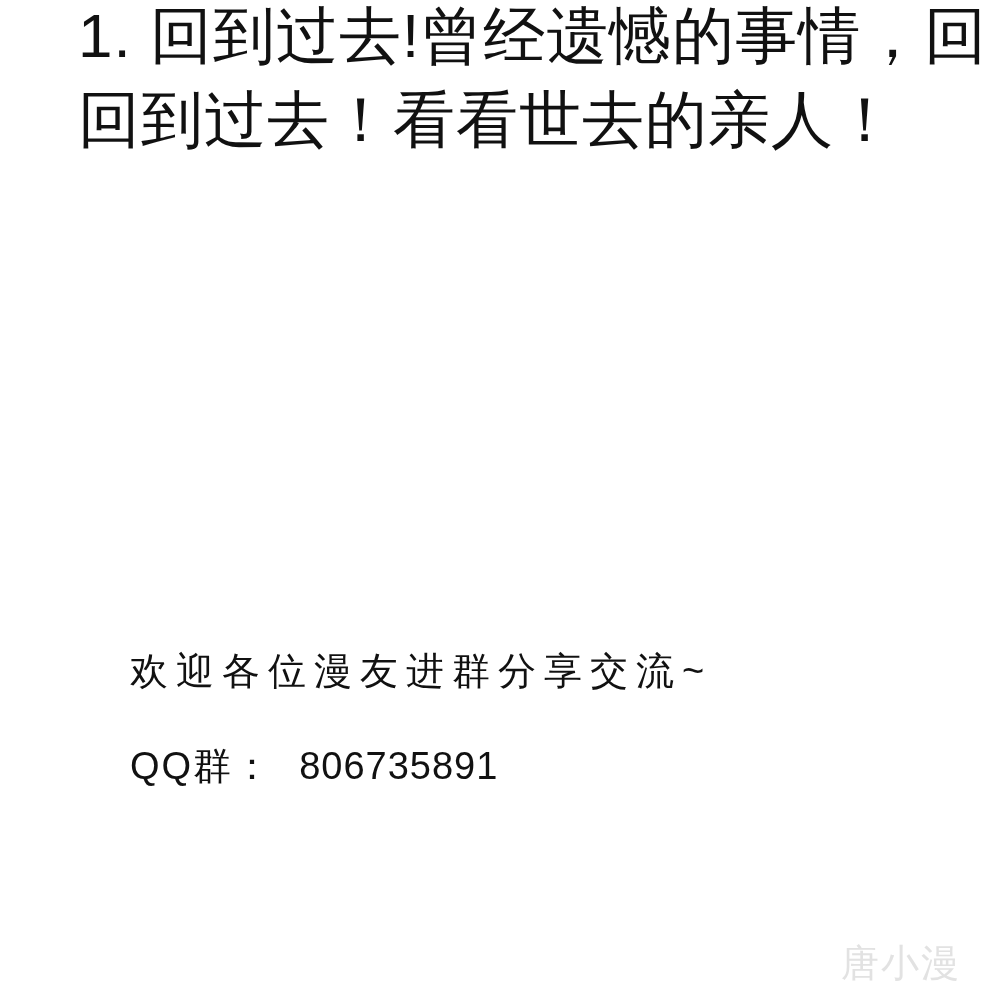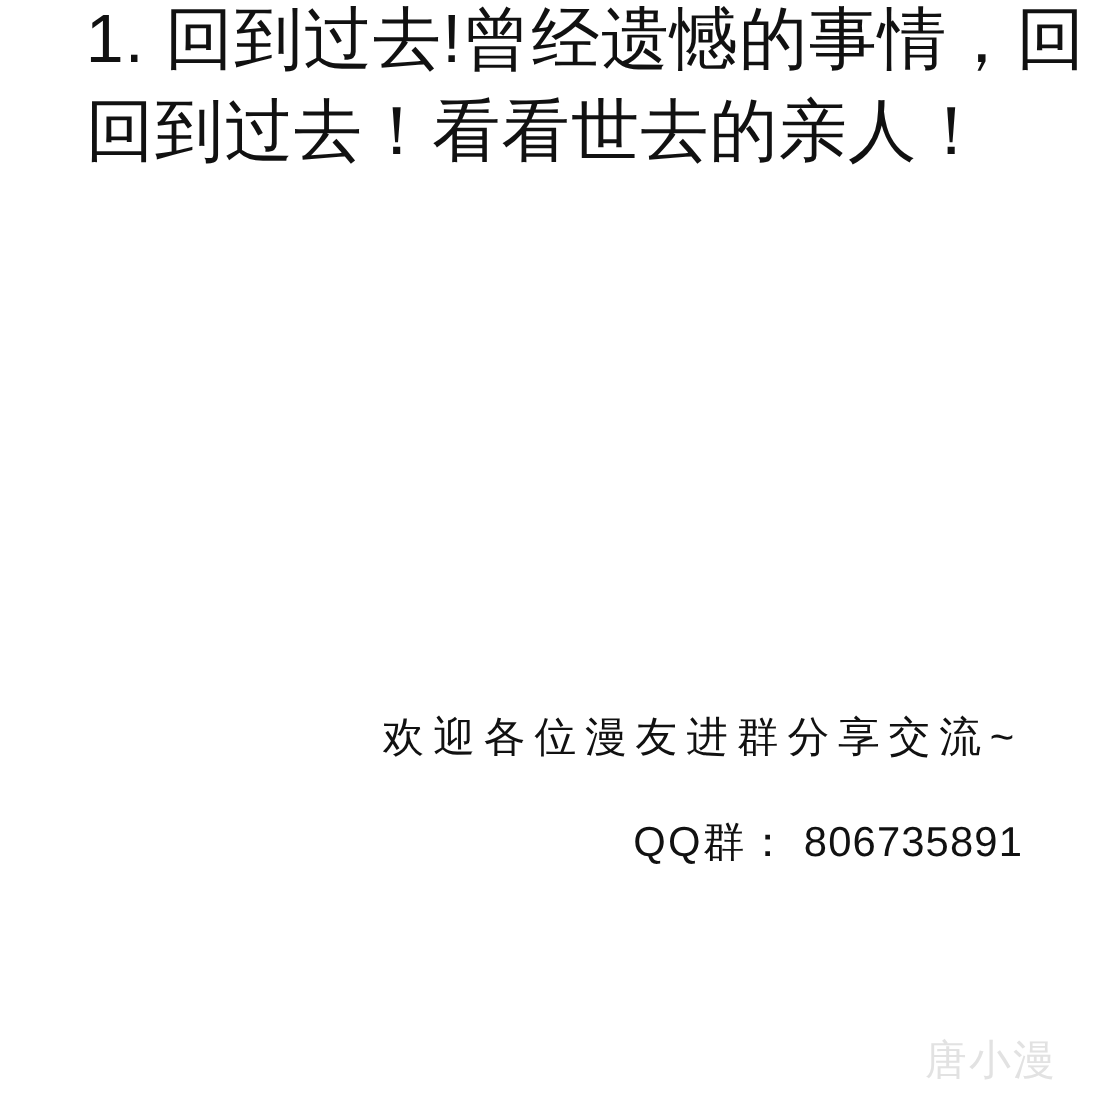--- a/index.html
+++ b/index.html
@@ -47,36 +47,35 @@
     width: 800px;
   }
 
   .note-line {
     font-size: 38px;
     line-height: 62px;
     color: #111111;
     font-family: "Liberation Sans", sans-serif;
     letter-spacing: 3px;
     white-space: nowrap;
-    text-align: right;
   }
 
   .note-line.spaced {
     letter-spacing: 8px;
   }
 
   #note-welcome { top: 640px; }
   #note-qq { top: 735px; }
 
   .qq-label {
     letter-spacing: 2px;
   }
   .qq-number {
     letter-spacing: 1px;
-    margin-left: 12px;
+    margin-left: 26px;
   }
 
   .watermark {
     position: absolute;
     right: 14px;
     bottom: 14px;
     width: 170px;
     height: 46px;
     display: flex;
     align-items: center;

